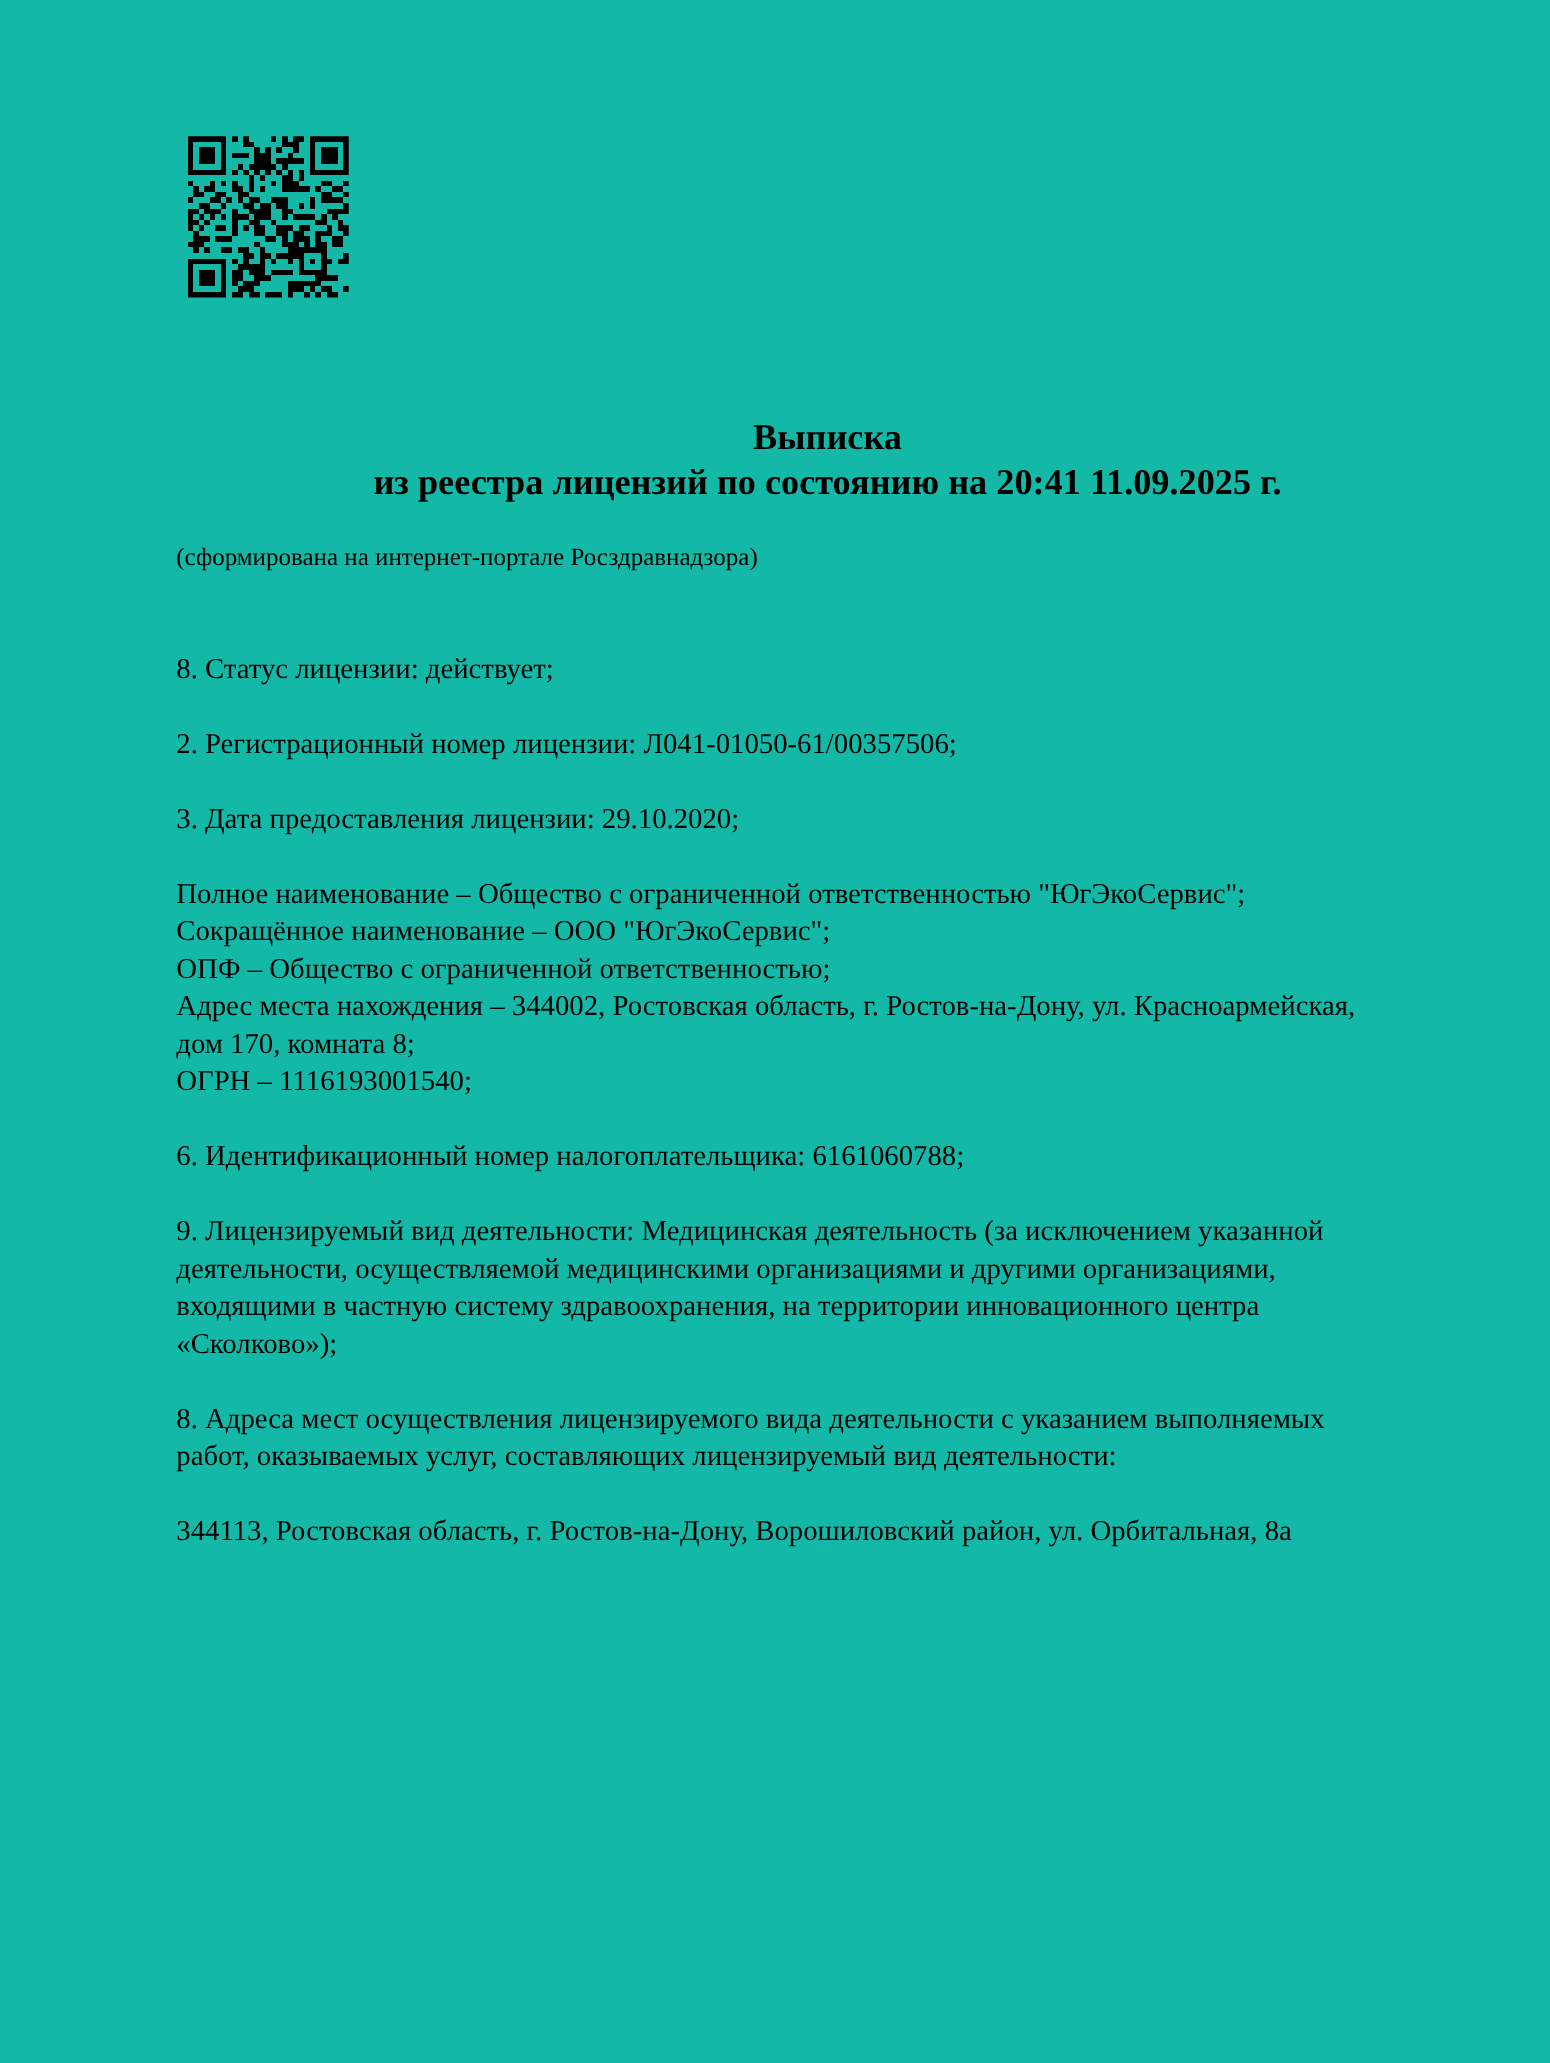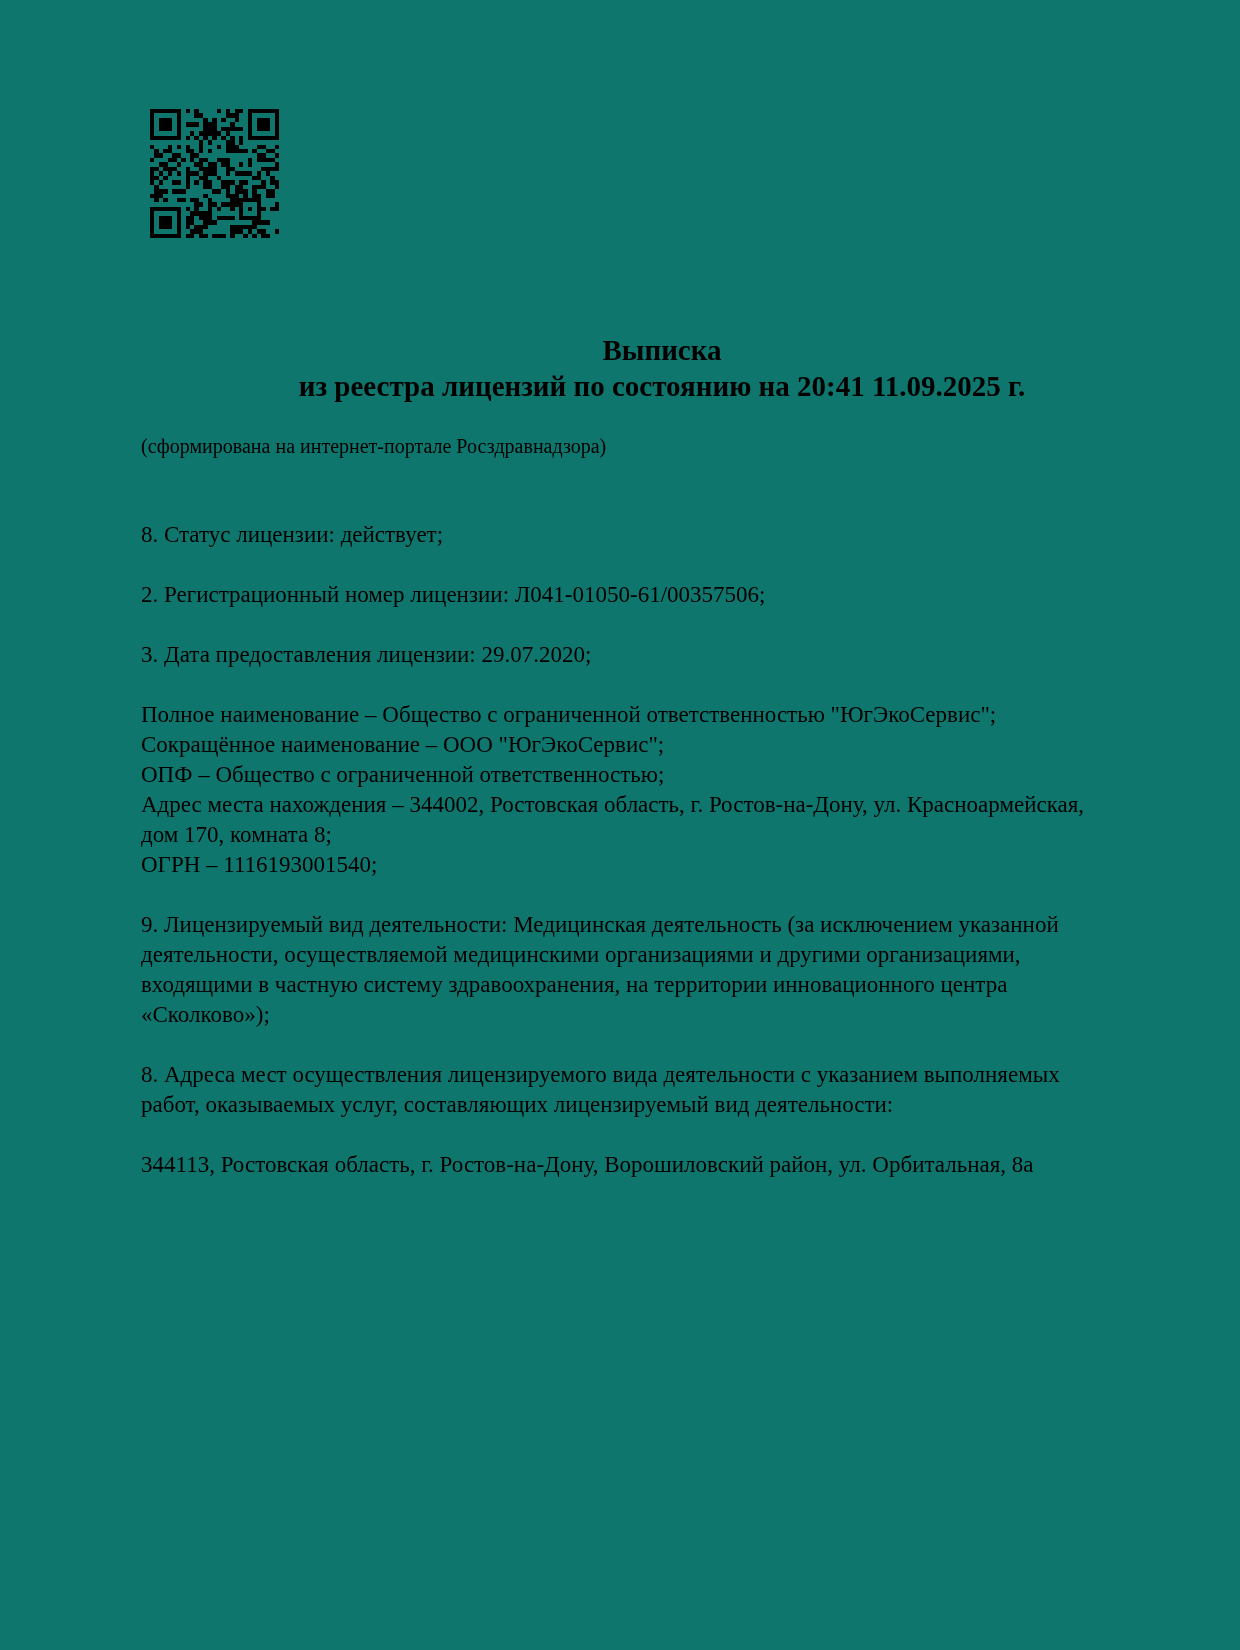--- a/index.html
+++ b/index.html
@@ -1,20 +1,20 @@
 <!DOCTYPE html>
 <html><head>
 <meta charset="utf-8">
 <style>
   html,body{margin:0;padding:0;background:#ffffff;}
   .page{
     position:relative;
     width:1240px;
     height:1650px;
-    background:#0f766e;
+    background:#14b8a6;
     color:#000000;
     font-family:"Liberation Serif","DejaVu Serif",serif;
     overflow:hidden;
   }
   .qr{
     position:absolute;
     left:150px;
     top:109px;
     width:129px;
     height:129px;
@@ -480,27 +480,28 @@
 
   <div class="content">
     <h1 class="title">Выписка
 из реестра лицензий по состоянию на 20:41 11.09.2025 г.</h1>
 
     <div class="subtitle">(сформирована на интернет-портале Росздравнадзора)</div>
 
     <div class="doc-body">
       <p>8. Статус лицензии: действует;</p>
       <p>2. Регистрационный номер лицензии: Л041-01050-61/00357506;</p>
-      <p>3. Дата предоставления лицензии: 29.07.2020;</p>
+      <p>3. Дата предоставления лицензии: 29.10.2020;</p>
       <p>Полное наименование – Общество с ограниченной ответственностью "ЮгЭкоСервис";
 Сокращённое наименование – ООО "ЮгЭкоСервис";
 ОПФ – Общество с ограниченной ответственностью;
 Адрес места нахождения – 344002, Ростовская область, г. Ростов-на-Дону, ул. Красноармейская,
 дом 170, комната 8;
 ОГРН – 1116193001540;</p>
+      <p>6. Идентификационный номер налогоплательщика: 6161060788;</p>
       <p>9. Лицензируемый вид деятельности: Медицинская деятельность (за исключением указанной
 деятельности, осуществляемой медицинскими организациями и другими организациями,
 входящими в частную систему здравоохранения, на территории инновационного центра
 «Сколково»);</p>
       <p>8. Адреса мест осуществления лицензируемого вида деятельности с указанием выполняемых
 работ, оказываемых услуг, составляющих лицензируемый вид деятельности:</p>
       <p>344113, Ростовская область, г. Ростов-на-Дону, Ворошиловский район, ул. Орбитальная, 8а</p>
     </div>
   </div>
 

